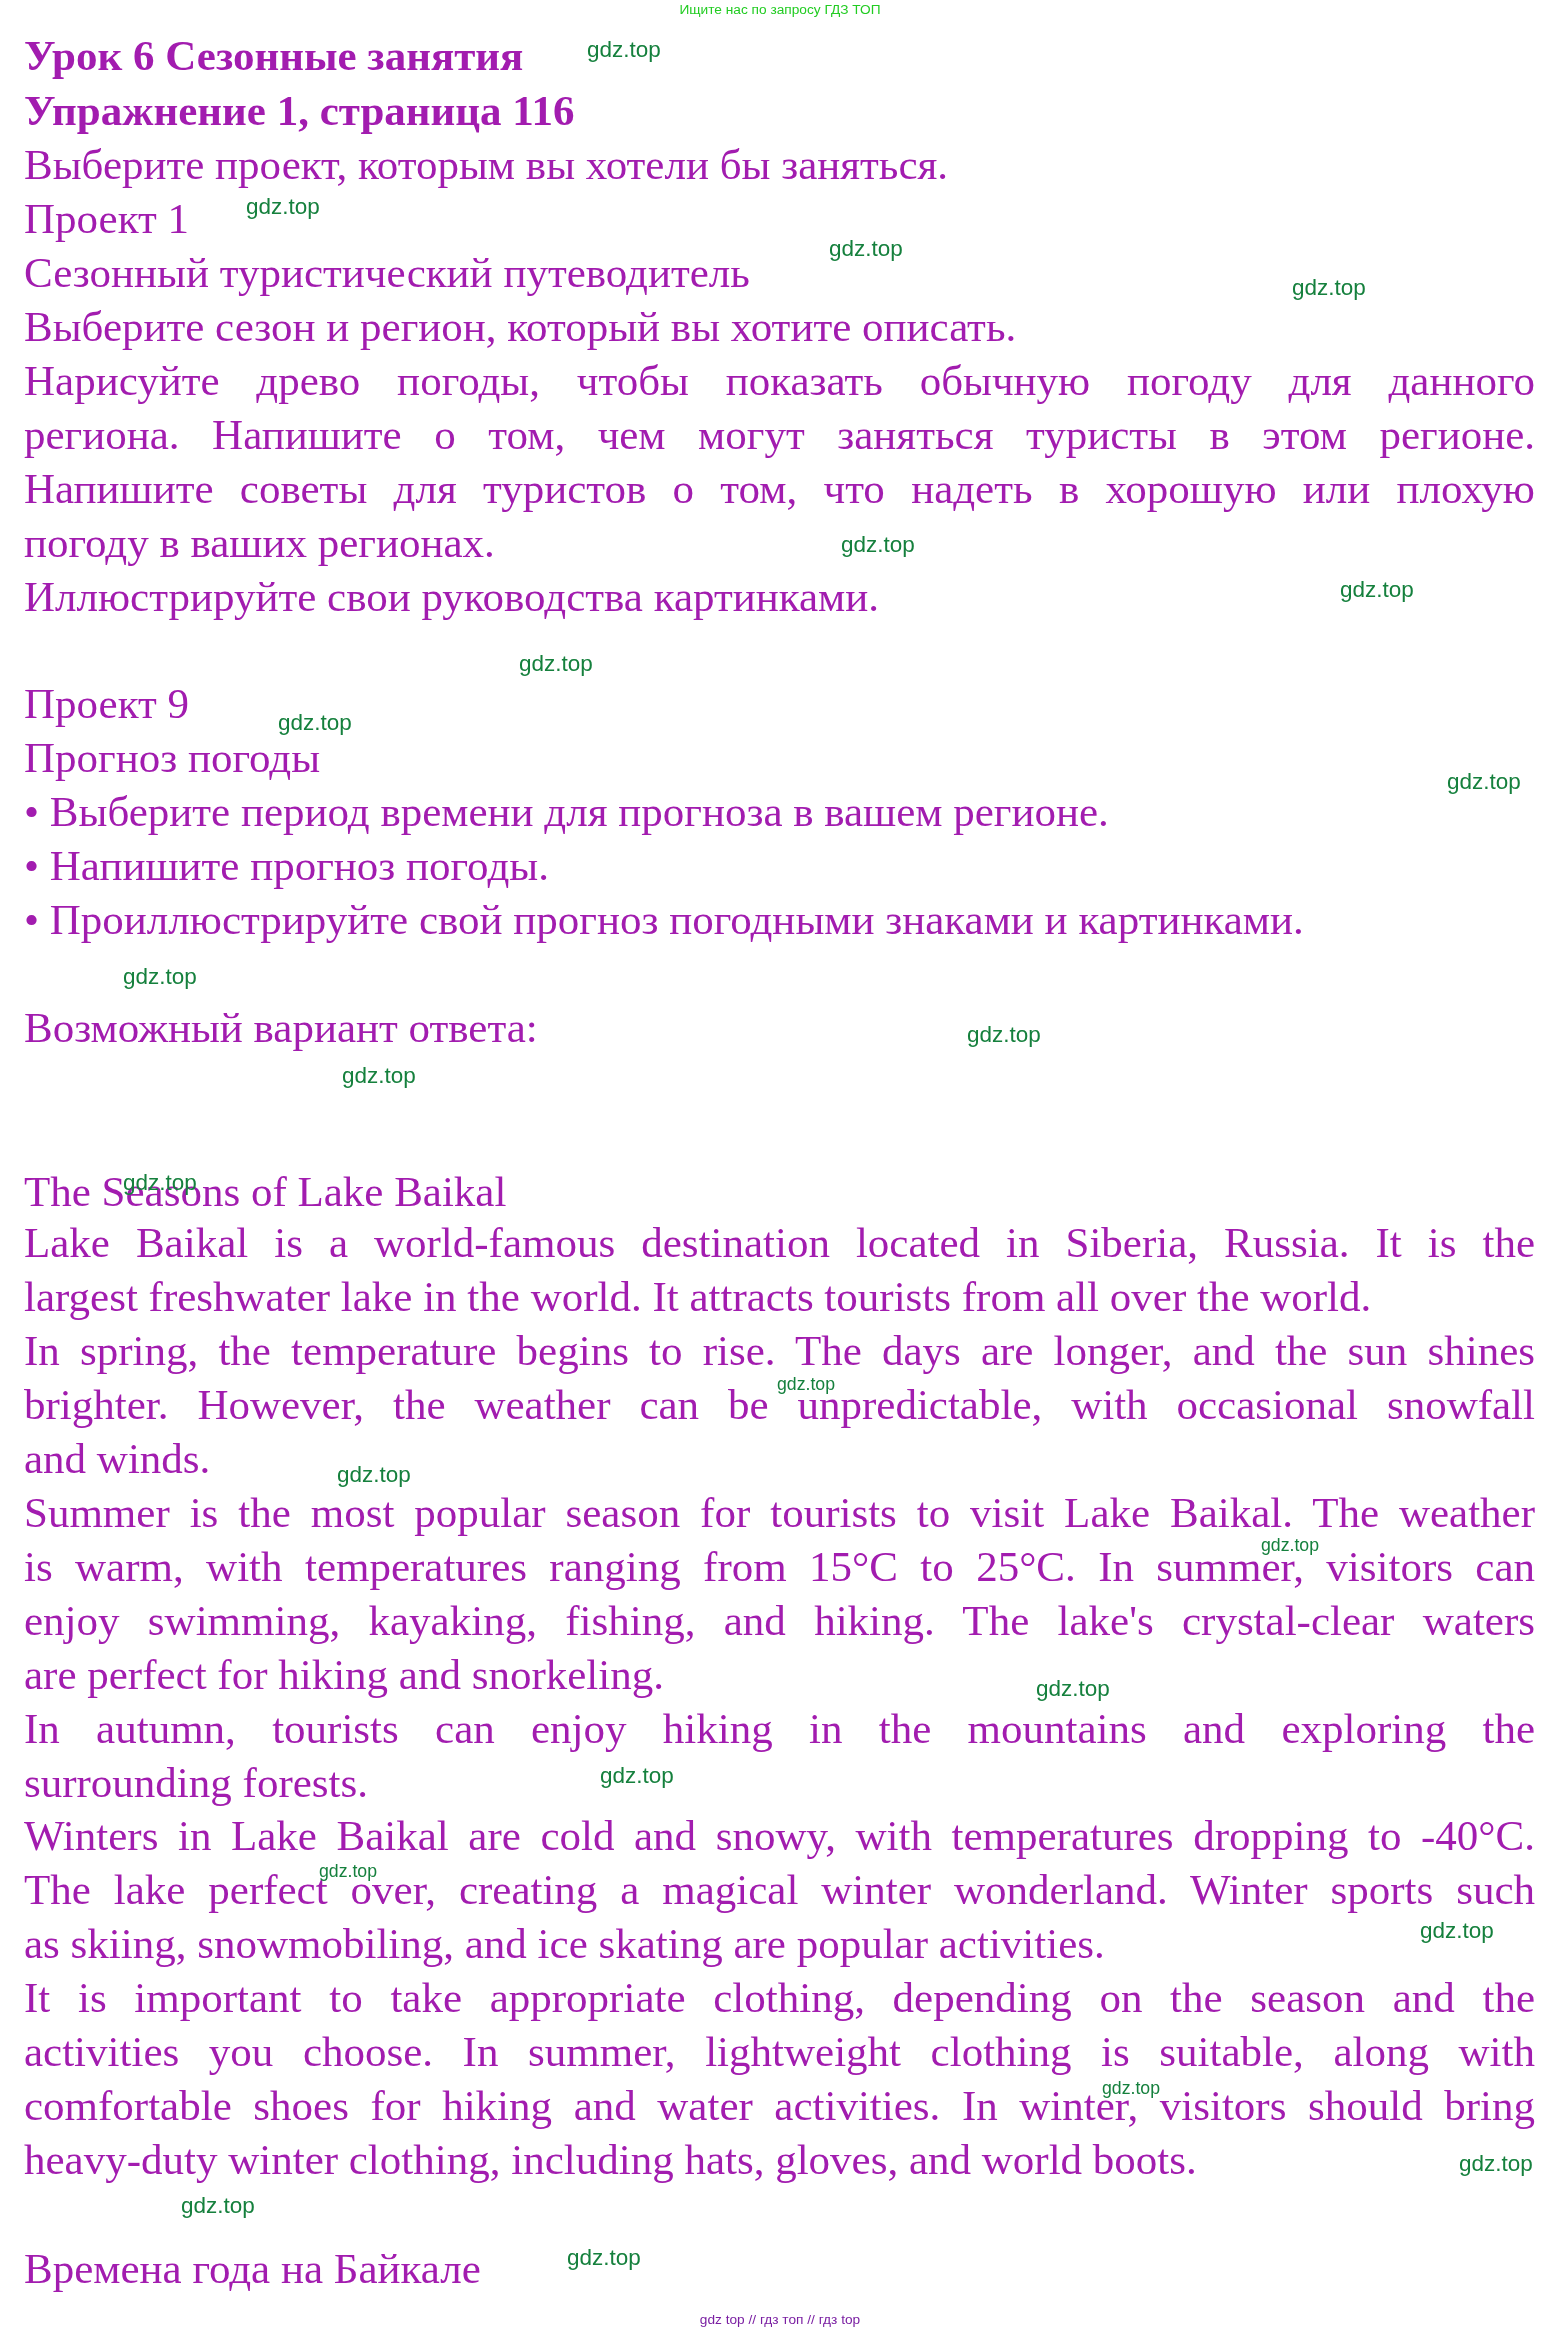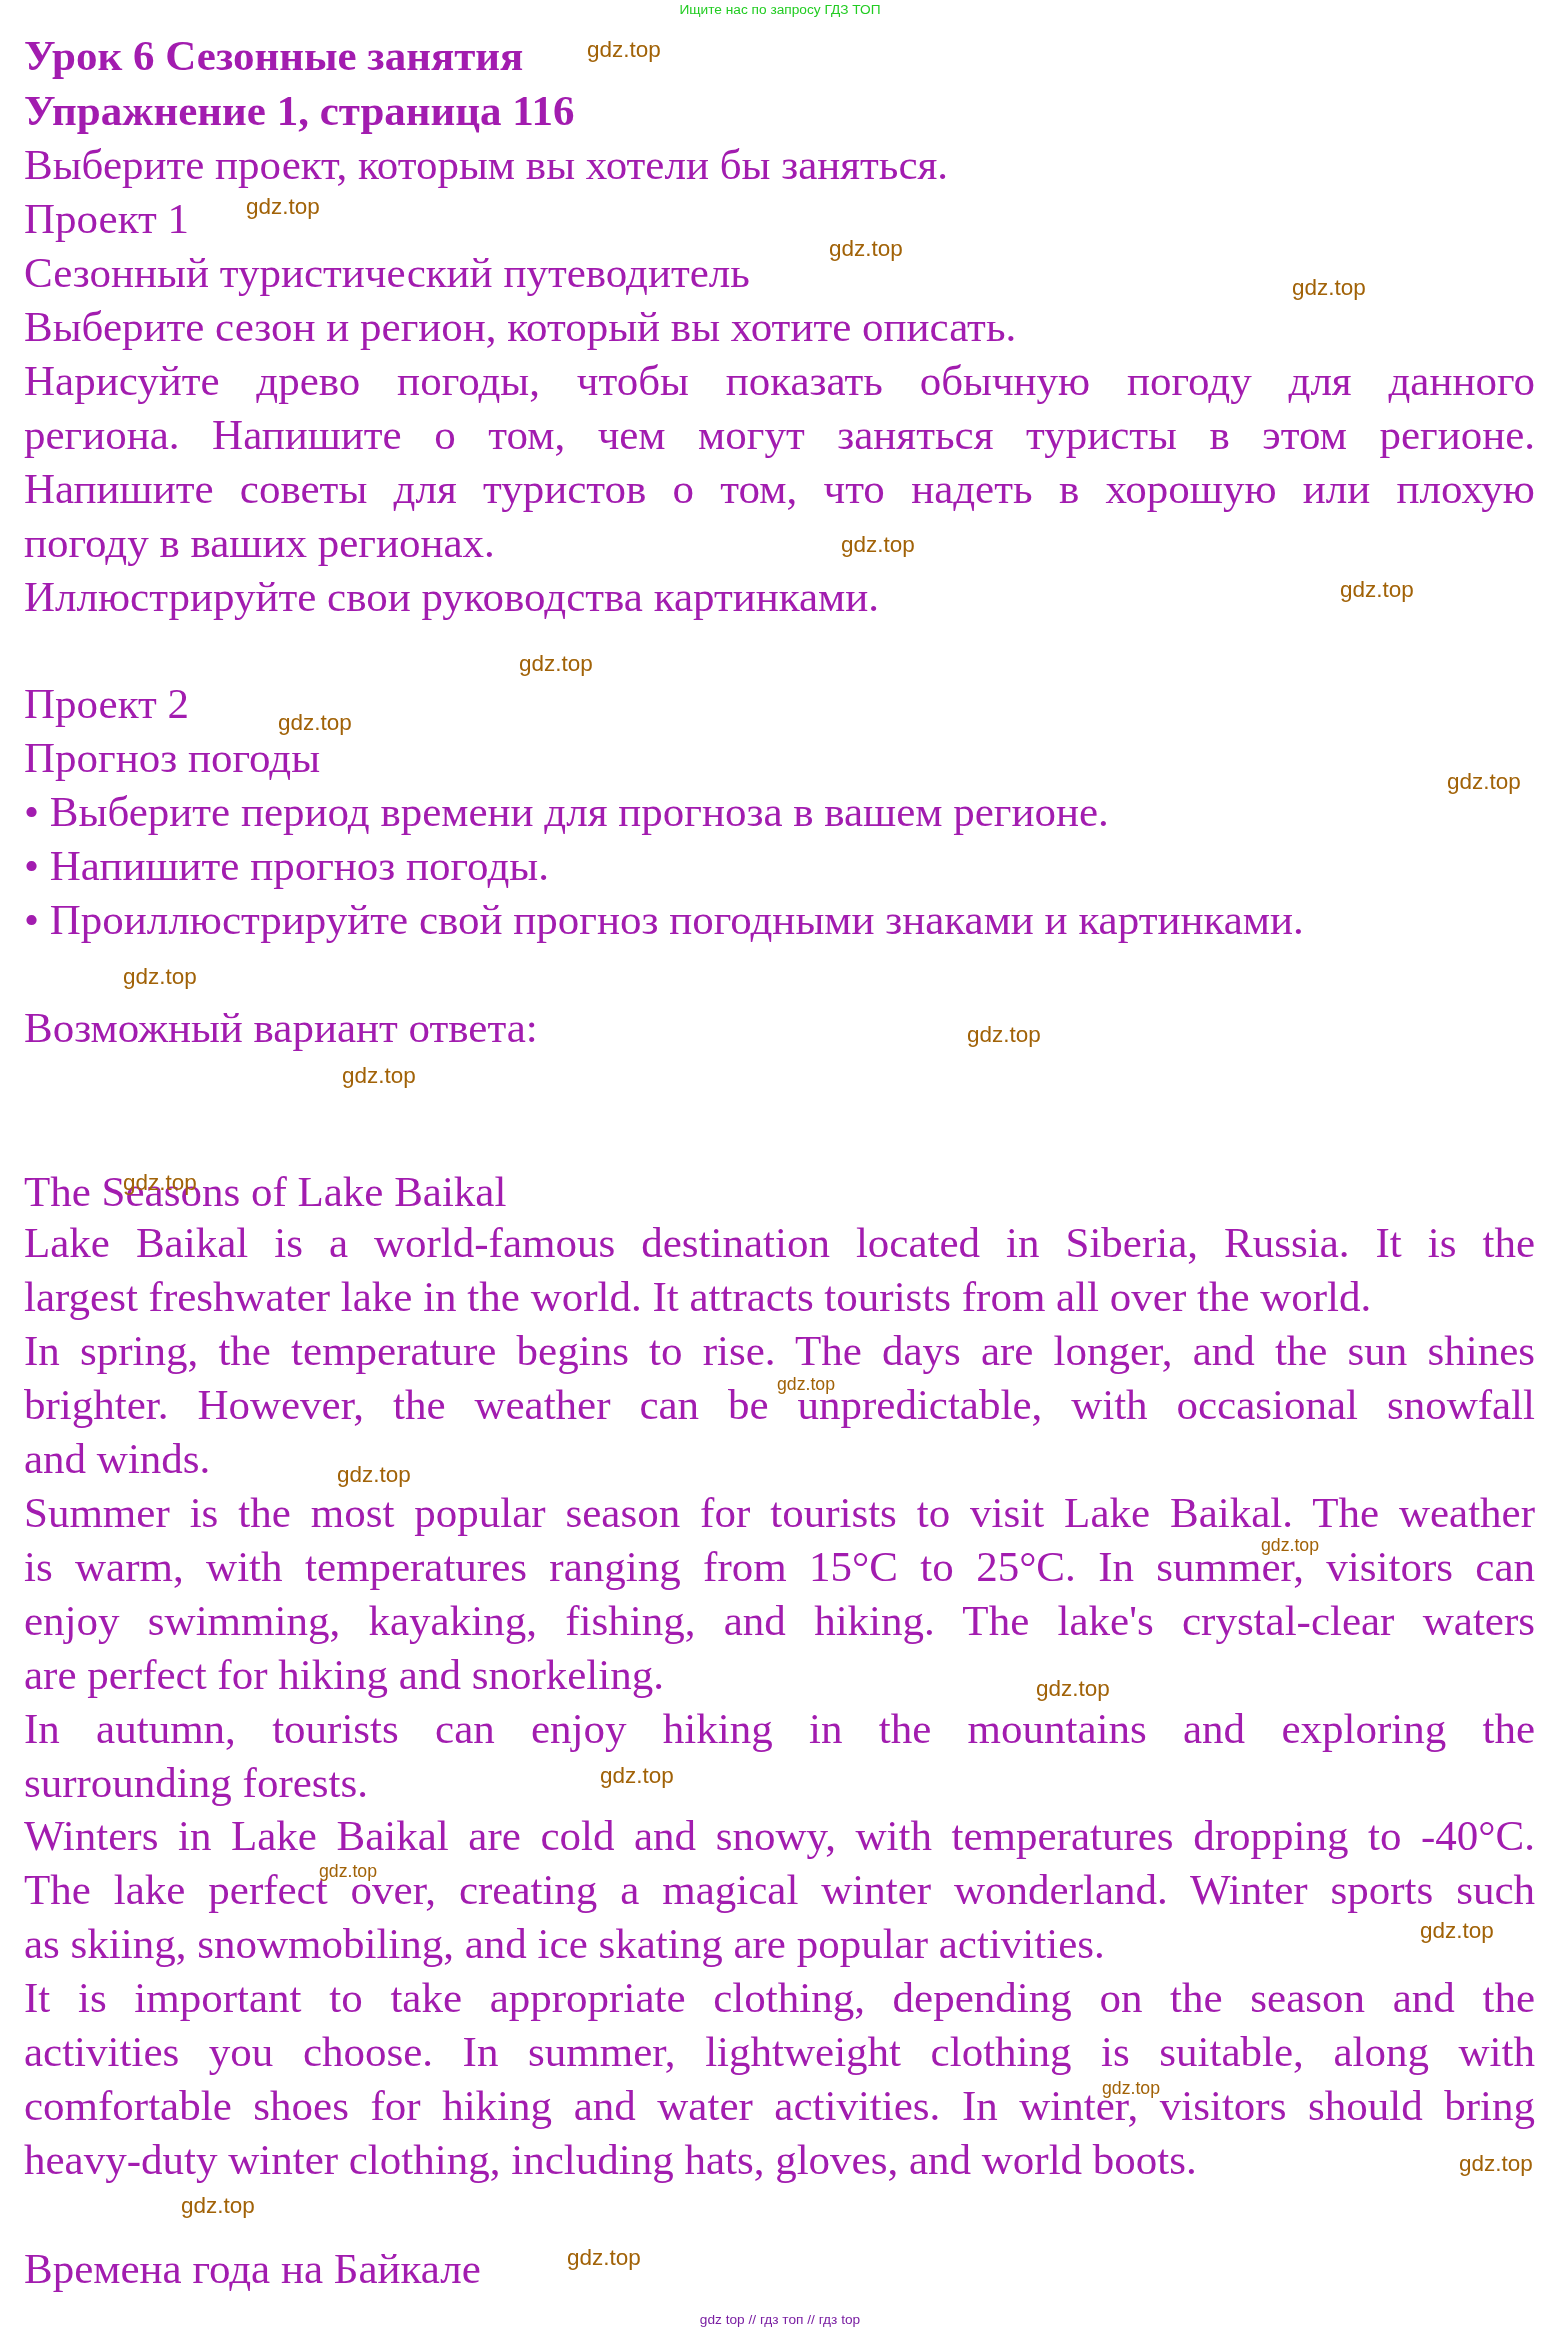--- a/index.html
+++ b/index.html
@@ -1,41 +1,41 @@
 <!DOCTYPE html>
 <html style="font-size:13px"><head>
 <meta charset="utf-8">
 <style>
   html, body { margin:0; padding:0; background:#ffffff; }
   body { width:1560px; height:2330px; position:relative; overflow:hidden; }
   .line { position:absolute; left:24px; font-family:"Liberation Serif", serif; font-size:43px; color:#a21caf; white-space:nowrap; line-height:1; }
   .just { width:1511px; text-align:justify; text-align-last:justify; white-space:normal; }
   .bold { font-weight:bold; }
-  .wm { position:absolute; font-family:"Liberation Sans", sans-serif; font-size:22.5px; color:#a16207; line-height:1; }
+  .wm { position:absolute; font-family:"Liberation Sans", sans-serif; font-size:22.5px; color:#15803d; line-height:1; }
   .top-banner { position:absolute; top:1.6px; left:0; width:1560px; text-align:center; font-family:"Liberation Sans", sans-serif; font-size:13.7px; color:#22cc22; }
   .bottom-banner { position:absolute; top:2312px; left:0; width:1560px; text-align:center; font-family:"Liberation Sans", sans-serif; font-size:13.7px; color:#7a1fa2; }
 </style>
 </head>
 <body>
 
 <div class="top-banner">Ищите нас по запросу ГДЗ ТОП</div>
 
 <div class="line bold" style="top:34px">Урок 6 Сезонные занятия</div>
 <div class="line bold" style="top:89px">Упражнение 1, страница 116</div>
 <div class="line" style="top:143px">Выберите проект, которым вы хотели бы заняться.</div>
 <div class="line" style="top:197px">Проект 1</div>
 <div class="line" style="top:251px">Сезонный туристический путеводитель</div>
 <div class="line" style="top:305px">Выберите сезон и регион, который вы хотите описать.</div>
 <div class="line just" style="top:359px">Нарисуйте древо погоды, чтобы показать обычную погоду для данного</div>
 <div class="line just" style="top:413px">региона. Напишите о том, чем могут заняться туристы в этом регионе.</div>
 <div class="line just" style="top:467px">Напишите советы для туристов о том, что надеть в хорошую или плохую</div>
 <div class="line" style="top:521px">погоду в ваших регионах.</div>
 <div class="line" style="top:575px">Иллюстрируйте свои руководства картинками.</div>
 
-<div class="line" style="top:682px">Проект 2</div>
+<div class="line" style="top:682px">Проект 9</div>
 <div class="line" style="top:736px">Прогноз погоды</div>
 <div class="line" style="top:790px">• Выберите период времени для прогноза в вашем регионе.</div>
 <div class="line" style="top:844px">• Напишите прогноз погоды.</div>
 <div class="line" style="top:898px">• Проиллюстрируйте свой прогноз погодными знаками и картинками.</div>
 
 <div class="line" style="top:1006px">Возможный вариант ответа:</div>
 <div class="line" style="top:1170px">The Seasons of Lake Baikal</div>
 
 <div class="line just" style="top:1221px">Lake Baikal is a world-famous destination located in Siberia, Russia. It is the</div>
 <div class="line" style="top:1275px">largest freshwater lake in the world. It attracts tourists from all over the world.</div>

